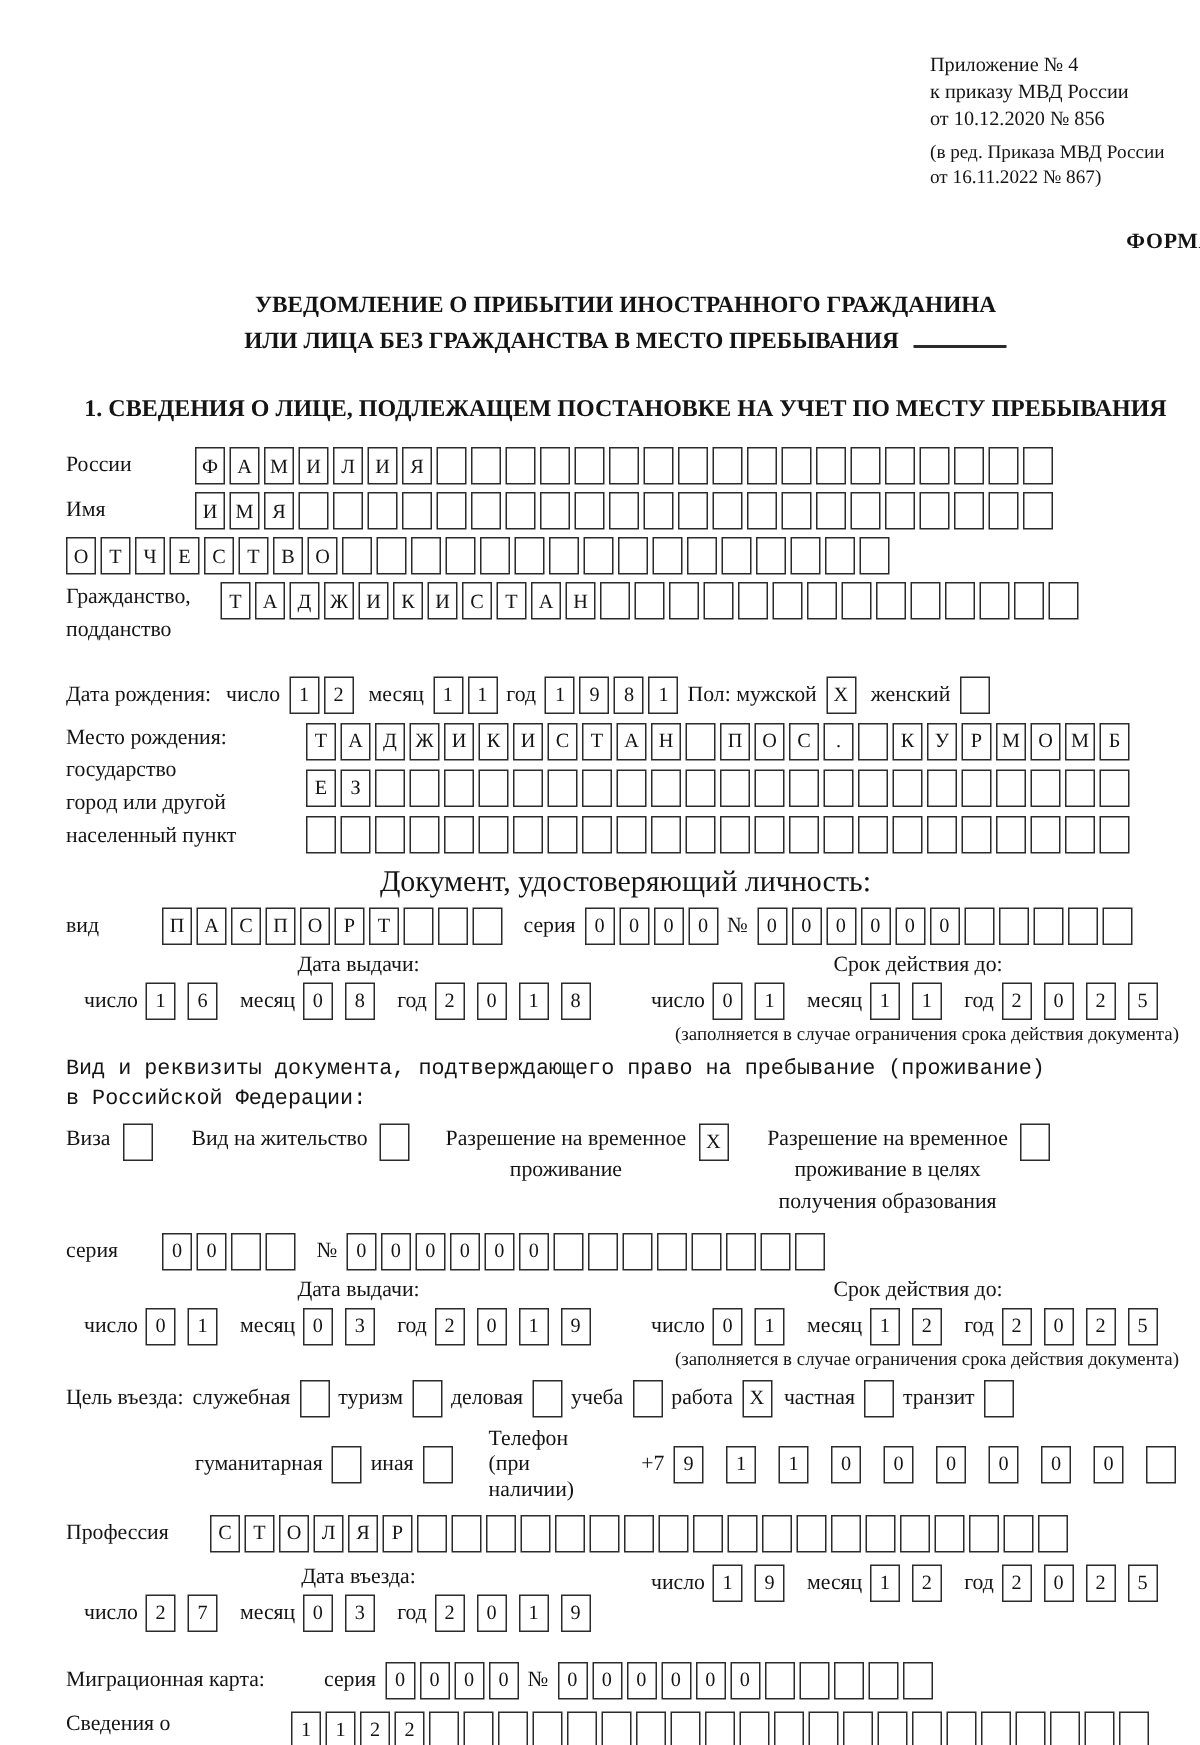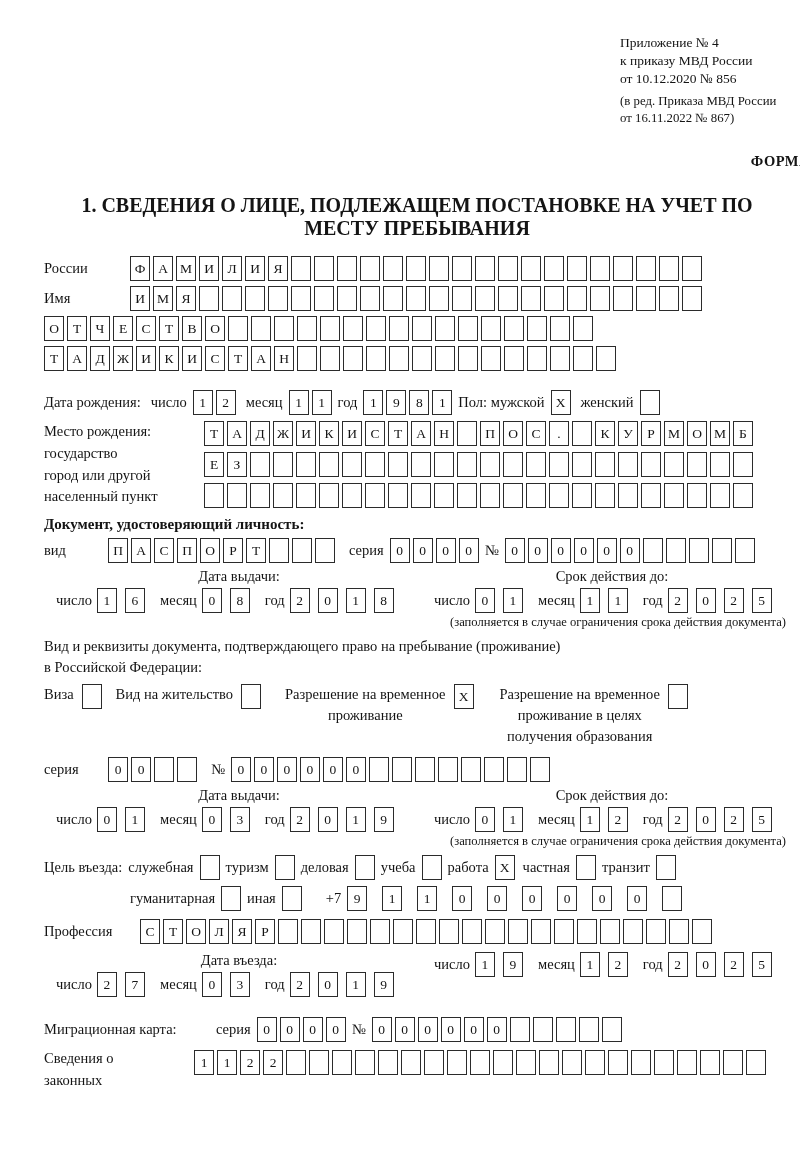--- a/index.html
+++ b/index.html
@@ -7,44 +7,44 @@
   .page{width:800px;min-height:1163px;box-sizing:border-box;padding:34px 10px 20px 44px;background:#fff;}
 
   
   .hdr-block{margin-left:576px;width:214px;font-size:13.5px;line-height:1.35;}
   .hdr-block .sub{margin-top:4px;font-size:12.8px;}
   .forma{margin-left:576px;width:190px;text-align:right;font-weight:bold;font-size:14.5px;margin-top:26px;letter-spacing:.5px;}
 
   
   .title{margin-top:22px;text-align:center;font-weight:bold;font-size:15.5px;line-height:1.55;}
   .title .uline{display:inline-block;width:62px;border-bottom:2px solid #2b2b2b;height:12px;margin-left:10px;}
-  .sect{margin-top:24px;text-align:center;font-weight:bold;font-size:20px;}
+  .sect{margin-top:24px;text-align:center;font-weight:bold;font-size:16px;}
 
   
   .frm{margin-top:16px;font-size:14.5px;}
   .row{display:flex;align-items:center;margin:5px 0;}
   .row .lbl{flex:0 0 auto;}
   .cells{display:flex;gap:3px;flex-wrap:nowrap;}
   .cell{width:20px;height:25px;box-sizing:border-box;border:1.5px solid #2b2b2b;display:flex;align-items:center;justify-content:center;font-size:13.5px;flex:0 0 auto;background:#fff;}
   .mr6{margin-right:6px;} .mr10{margin-right:10px;}
 
   .lblcol{line-height:1.5;}
   .two-col{display:flex;align-items:flex-start;}
   .stackrows .cells{margin-bottom:6px;}
   .stackrows .cells:last-child{margin-bottom:0;}
 
-  .center-b{font-weight:bold;text-align:left;margin:8px 0 4px 0;font-size:15px;}
+  .center-b{font-weight:normal;text-align:center;margin:8px 0 4px 0;font-size:20px;}
   .datepair{display:flex;margin:4px 0 2px 0;}
   .datepair .col{display:flex;flex-direction:column;}
   .datepair .col .dhead{text-align:center;margin-bottom:3px;}
   .dgroup{display:flex;align-items:center;}
   .dgroup span{margin-right:5px;}
   .dgroup .cells{margin-right:10px;}
   .note{font-size:12.6px;text-align:right;margin:2px 4px 6px 0;}
-  .plain{margin:8px 0 2px 0;}
+  .plain{margin:8px 0 2px 0;font-family:Liberation Mono, monospace;}
 
   .visarow{display:flex;align-items:flex-start;margin:8px 0 4px 0;}
   .visarow .vgrp{display:flex;align-items:flex-start;margin-right:14px;}
   .visarow .vlabel{text-align:center;line-height:1.45;margin-right:8px;}
   .visarow .cell{margin-top:0;}
 
   .purline{display:flex;align-items:center;flex-wrap:nowrap;margin:6px 0;}
   .purline span{margin-right:6px;}
   .purline .cell{margin-right:12px;}
   .purline .cell:last-child{margin-right:0;}
@@ -58,20 +58,26 @@
     <div>Приложение № 4</div>
     <div>к приказу МВД России</div>
     <div>от 10.12.2020 № 856</div>
     <div class="sub">
       <div>(в ред. Приказа МВД России</div>
       <div>от 16.11.2022 № 867)</div>
     </div>
   </div>
   <div class="forma">ФОРМА</div>
 
+  <div class="title">
+    <div>УВЕДОМЛЕНИЕ О ПРИБЫТИИ ИНОСТРАННОГО ГРАЖДАНИНА</div>
+    <div>
+      <span>ИЛИ ЛИЦА БЕЗ ГРАЖДАНСТВА В МЕСТО ПРЕБЫВАНИЯ</span><span class="uline"></span>
+    </div>
+  </div>
 
   <div class="sect">1. СВЕДЕНИЯ О ЛИЦЕ, ПОДЛЕЖАЩЕМ ПОСТАНОВКЕ НА УЧЕТ ПО МЕСТУ ПРЕБЫВАНИЯ</div>
 
   <div class="frm">
 
     <div class="row">
       <span class="lbl" style="width:86px">России</span>
       <span class="cells">
           <span class="cell">Ф</span>
           <span class="cell">А</span>
@@ -155,20 +161,24 @@
           <span class="cell"></span>
           <span class="cell"></span>
           <span class="cell"></span>
           <span class="cell"></span>
           <span class="cell"></span>
           <span class="cell"></span>
         </span>
     </div>
 
     <div class="row" style="align-items:flex-start;margin-top:2px">
+      <span class="lbl lblcol" style="width:103px">
+        <div>Гражданство,</div>
+        <div>подданство</div>
+      </span>
       <span class="cells">
           <span class="cell">Т</span>
           <span class="cell">А</span>
           <span class="cell">Д</span>
           <span class="cell">Ж</span>
           <span class="cell">И</span>
           <span class="cell">К</span>
           <span class="cell">И</span>
           <span class="cell">С</span>
           <span class="cell">Т</span>
@@ -399,21 +409,21 @@
     <div class="plain">Вид и реквизиты документа, подтверждающего право на пребывание (проживание)</div>
     <div class="plain" style="margin-top:4px">в Российской Федерации:</div>
 
     <div class="visarow">
       <div class="vgrp">
         <span class="vlabel">Виза</span>
         <span class="cells">
             <span class="cell"></span>
           </span>
       </div>
-      <div class="vgrp" style="margin-left:0">
+      <div class="vgrp" style="margin-left:12px">
         <span class="vlabel">Вид на жительство</span>
         <span class="cells">
             <span class="cell"></span>
           </span>
       </div>
       <div class="vgrp" style="margin-left:10px">
         <span class="vlabel">
           <div>Разрешение на временное</div>
           <div>проживание</div>
         </span>
@@ -541,20 +551,21 @@
     </div>
     <div class="purline" style="margin-left:86px">
       <span>гуманитарная</span>
       <span class="cells">
           <span class="cell"></span>
         </span>
       <span>иная</span>
       <span class="cells" style="margin-right:24px">
           <span class="cell"></span>
         </span>
+      <span style="margin-right:20px">Телефон (при наличии)</span>
       <span>+7</span>
       <span class="cells">
           <span class="cell">9</span>
           <span class="cell">1</span>
           <span class="cell">1</span>
           <span class="cell">0</span>
           <span class="cell">0</span>
           <span class="cell">0</span>
           <span class="cell">0</span>
           <span class="cell">0</span>

